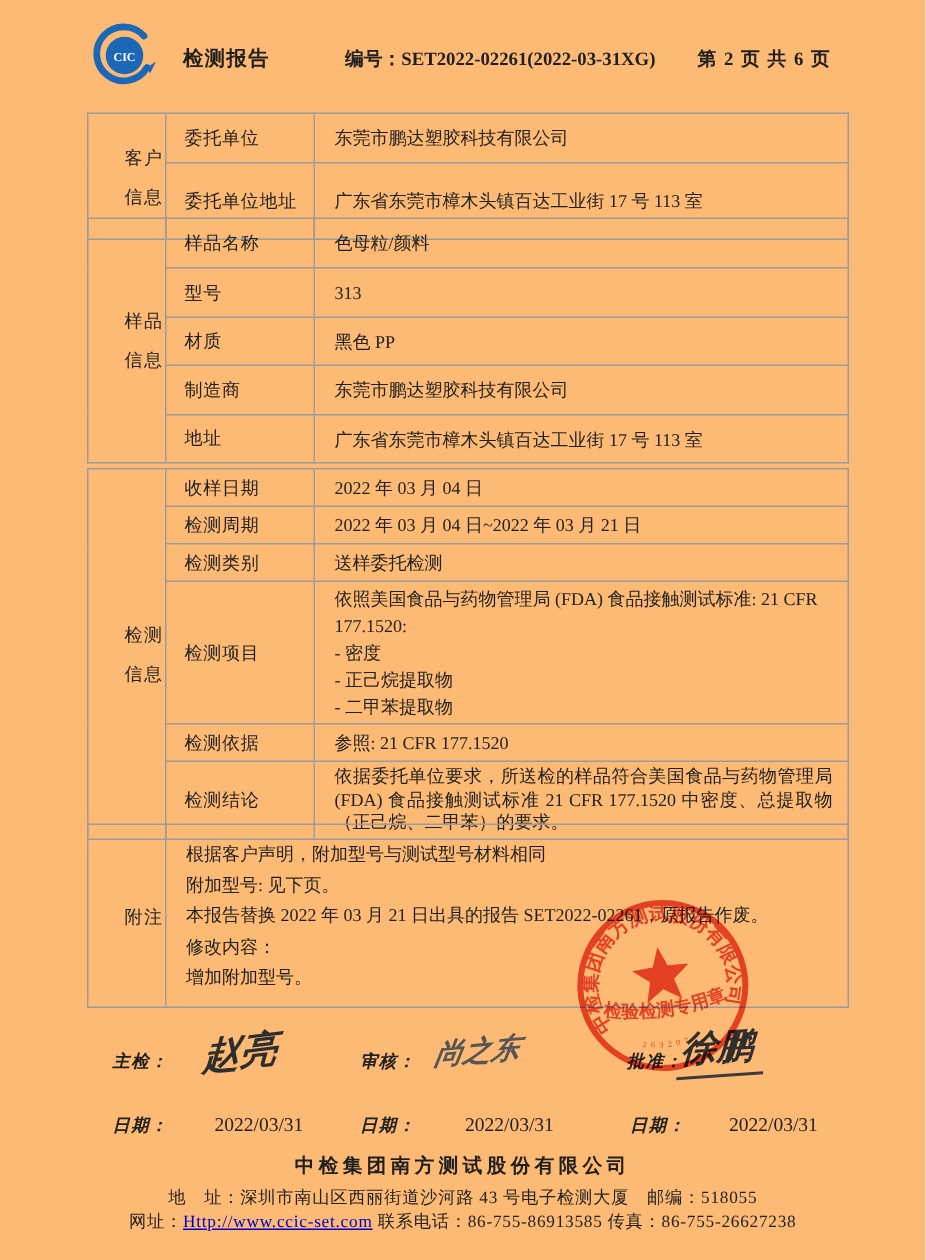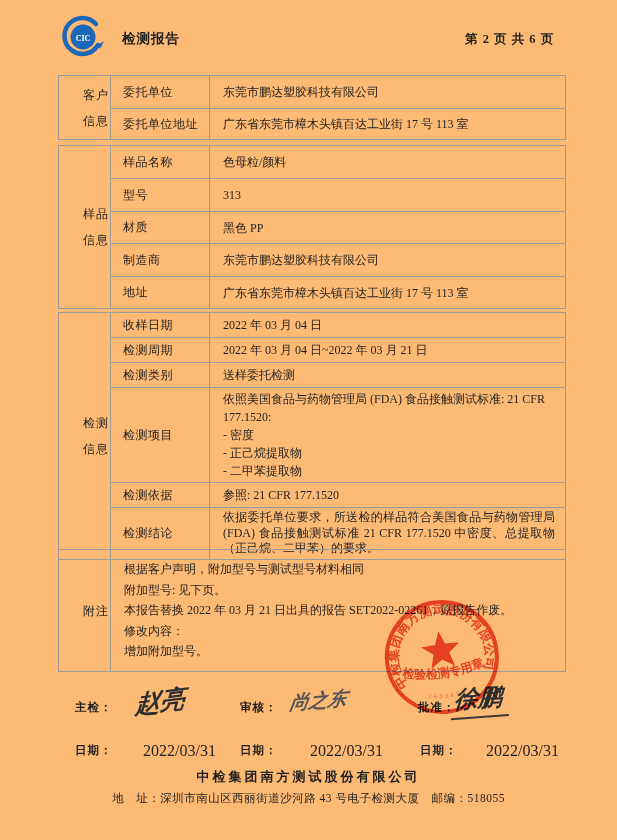--- a/index.html
+++ b/index.html
@@ -19,22 +19,22 @@
   }
   table.sec-table td{border:1px solid #9b9b9b;overflow:hidden;}
   td.sec{text-align:right;white-space:pre-line;line-height:26px;letter-spacing:1px;}
   td.lbl{padding:2px 4px 2px 12px;letter-spacing:0.5px;}
   td.val{padding:2px 10px 2px 13px;white-space:pre-line;line-height:18px;}
   td.val-top{vertical-align:middle;margin-top:32px;}
   td.conclusion{line-height:15.5px;text-align:justify;margin-top:18px;}
   td.note-val{padding:4px 0 4px 13px;white-space:pre-line;line-height:20.5px;border:1px solid #9b9b9b;}
   
   .abs{position:absolute;}
-  .sig-label{font-size:11.5px;font-weight:bold;letter-spacing:1px;}
-  .sig-date{font-size:16px;}
+  .sig-label{font-size:11.5px;font-weight:bold;letter-spacing:1px;font-style:italic;}
+  .sig-date{font-size:13px;}
   .sig{font-style:italic;font-weight:bold;color:#2e2e2e;white-space:nowrap;}
   .sig1{left:135px;top:685px;font-size:25px;transform:rotate(-7deg) skewX(-10deg);}
   .sig2{left:290px;top:688px;font-size:19px;color:#555;transform:rotate(-5deg) skewX(-14deg);}
   .sig3{left:452px;top:682px;font-size:24px;transform:rotate(-4deg) skewX(-8deg);border-bottom:2px solid #3a3a3a;padding:0 8px 2px 2px;}
   
   .stamp{position:absolute;left:381px;top:595px;width:122px;height:126px;opacity:0.85;transform:rotate(-8deg);mix-blend-mode:multiply;z-index:5;pointer-events:none;}
   
   .foot-company{position:absolute;left:0;top:768px;width:617px;text-align:center;font-size:13px;font-weight:bold;letter-spacing:3px;}
   .foot-line{position:absolute;left:0;width:617px;text-align:center;font-size:11.5px;letter-spacing:0.5px;}
   .foot-line a,.weblink{color:#0000cc;text-decoration:underline;cursor:pointer;}
@@ -44,36 +44,37 @@
 
 <div class="page">
 
   <svg class="logo" viewBox="0 0 46 46">
     <path d="M 36 10 A 18 18 0 1 0 38 31" fill="none" stroke="#1b67b8" stroke-width="4.5" stroke-linecap="round"></path>
     <polygon points="38,31 44,27 40,35" fill="#1b67b8"></polygon>
     <circle cx="23" cy="23" r="12.5" fill="#1b67b8"></circle>
     <text x="23" y="26.5" text-anchor="middle" font-size="8" font-weight="bold" fill="#ffffff" font-family="Liberation Serif, serif">CIC</text>
   </svg>
   <div class="hdr-title">检测报告</div>
+  <div class="hdr-no">编号：SET2022-02261(2022-03-31XG)</div>
   <div class="hdr-page">第 2 页 共 6 页</div>
 
   <table class="sec-table" style="top:75px">
     <colgroup>
         <col style="width:52px">
         <col style="width:99px">
         <col style="width:356px">
       </colgroup>
     <tbody>
         <tr style="height:33px">
       <td class="sec" rowspan="2">客户
 信息</td>
       <td class="lbl">委托单位</td>
       <td class="val">东莞市鹏达塑胶科技有限公司</td>
     </tr>
-    <tr style="height:31px">
+    <tr style="height:51px">
       <td class="lbl">委托单位地址</td>
       <td class="val">广东省东莞市樟木头镇百达工业街 17 号 113 室</td>
     </tr>
   </tbody>
     </table>
 
   <table class="sec-table" style="top:145px">
     <colgroup>
         <col style="width:52px">
         <col style="width:99px">
@@ -190,14 +191,18 @@
     <text font-size="12" font-weight="bold" fill="#e23b2e" font-family="Liberation Serif, serif">
       <textPath href="#seal-title-arc" startOffset="1">检验检测专用章</textPath>
     </text>
     <text font-size="5.5" fill="#e23b2e" letter-spacing="3" font-family="Liberation Serif, serif">
       <textPath href="#serial-arc" startOffset="6">263207</textPath>
     </text>
   </svg>
 
   <div class="foot-company">中检集团南方测试股份有限公司</div>
   <div class="foot-line" style="top:791px">地　址：深圳市南山区西丽街道沙河路 43 号电子检测大厦　邮编：518055</div>
+  <div class="foot-line" style="top:807px">
+    <span>网址：</span><span class="weblink">Http://www.ccic-set.com</span>
+    <span>联系电话：86-755-86913585 传真：86-755-26627238</span>
+  </div>
 
 </div>
 
 </body></html>

